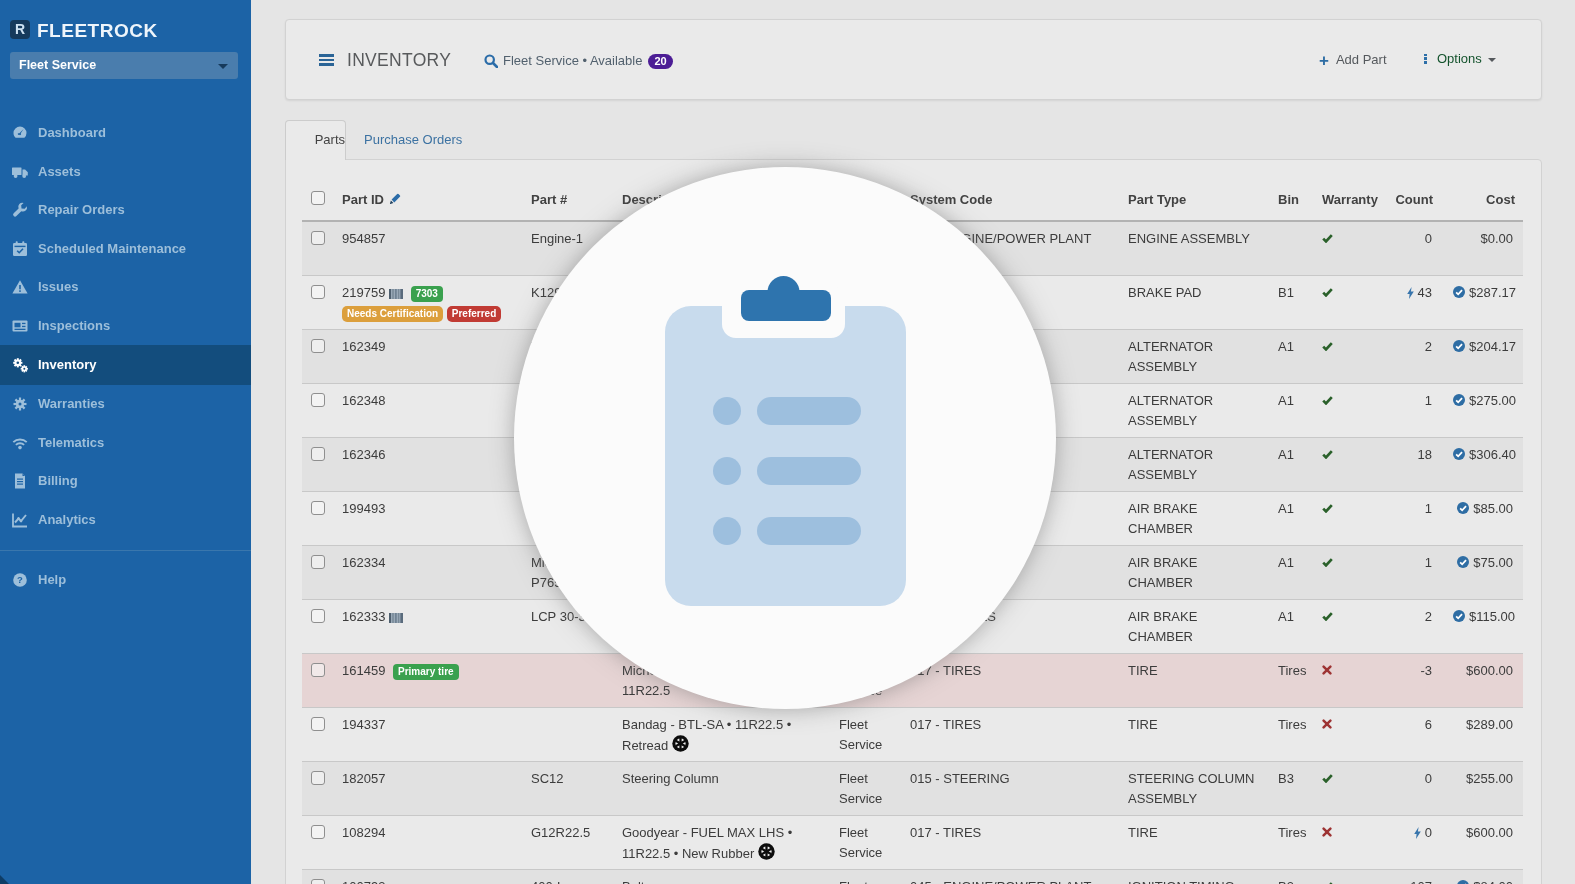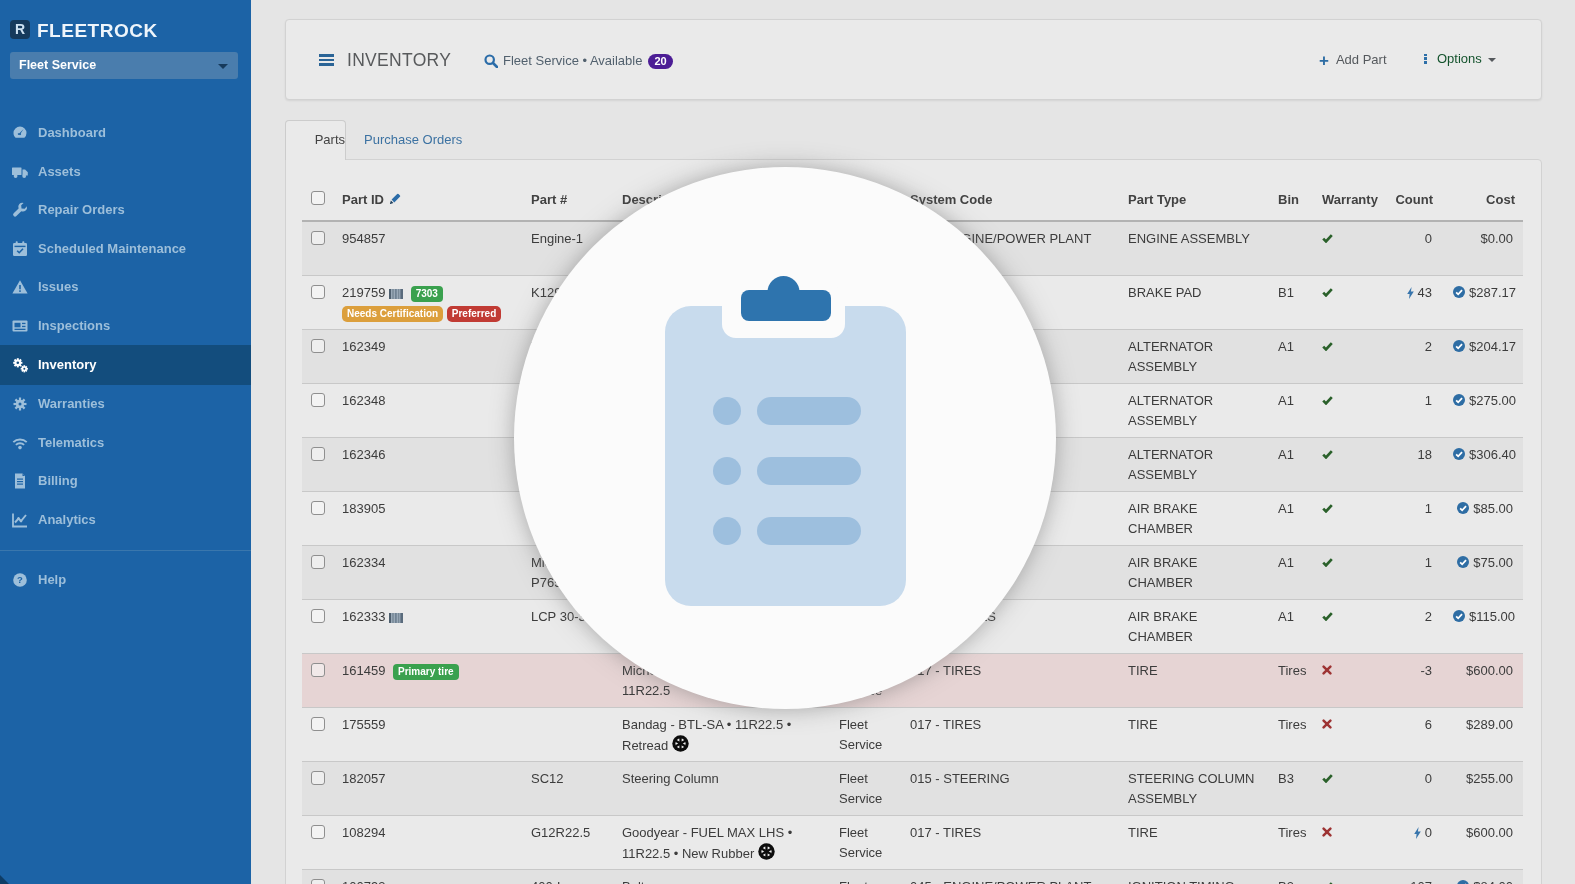--- a/index.html
+++ b/index.html
@@ -348,21 +348,21 @@
               <path d="M1.2 4.6 L4 7.4 L9.8 1.2" stroke="#2a602a" stroke-width="2.7" fill="none"></path>
             </svg></td>
 <td class="rt cnt">18</td>
 <td class="rt money"><svg class="inl" width="12" height="12" viewBox="0 0 13 13">
               <circle cx="6.5" cy="6.5" r="6.5" fill="#2e6da4"></circle>
               <path d="M3.4 6.8 L5.6 9 L9.8 4.4" stroke="#fff" stroke-width="1.9" fill="none"></path>
             </svg>$306.40</td>
 </tr>
 <tr>
 <td class="cbc"><span class="cb"></span></td>
-<td>183905</td>
+<td>199493</td>
 <td>AB30</td>
 <td>Air Brake Chamber</td>
 <td>Fleet Service</td>
 <td>043 - BRAKES</td>
 <td style="white-space:nowrap;">AIR BRAKE<br>CHAMBER</td>
 <td>A1</td>
 <td class="ctr"><svg width="11" height="9" viewBox="0 0 11 9">
               <path d="M1.2 4.6 L4 7.4 L9.8 1.2" stroke="#2a602a" stroke-width="2.7" fill="none"></path>
             </svg></td>
 <td class="rt cnt">1</td>
@@ -424,21 +424,21 @@
 <td>TIRE</td>
 <td>Tires</td>
 <td class="ctr"><svg width="10" height="10" viewBox="0 0 10 10">
               <path d="M1.6 1.6 L8.4 8.4 M8.4 1.6 L1.6 8.4" stroke="#9d3333" stroke-width="2.5" stroke-linecap="round"></path>
             </svg></td>
 <td class="rt cnt">-3</td>
 <td class="rt money">$600.00</td>
 </tr>
 <tr>
 <td class="cbc"><span class="cb"></span></td>
-<td>175559</td>
+<td>194337</td>
 <td></td>
 <td>Bandag - BTL-SA • 11R22.5 • Retread <svg class="inl tire" width="17" height="17" viewBox="0 0 17 17">
               <circle cx="8.5" cy="8.5" r="8.2" fill="#0d0d0d"></circle>
               <circle cx="8.5" cy="8.5" r="5.1" fill="#ededed"></circle>
               <g stroke="#0d0d0d" stroke-width="2.3">
                 <line x1="8.5" y1="8.5" x2="8.5" y2="3"></line>
                 <line x1="8.5" y1="8.5" x2="13.3" y2="11.3"></line>
                 <line x1="8.5" y1="8.5" x2="3.7" y2="11.3"></line>
                 <line x1="8.5" y1="8.5" x2="3.7" y2="5.7"></line>
                 <line x1="8.5" y1="8.5" x2="13.3" y2="5.7"></line>

